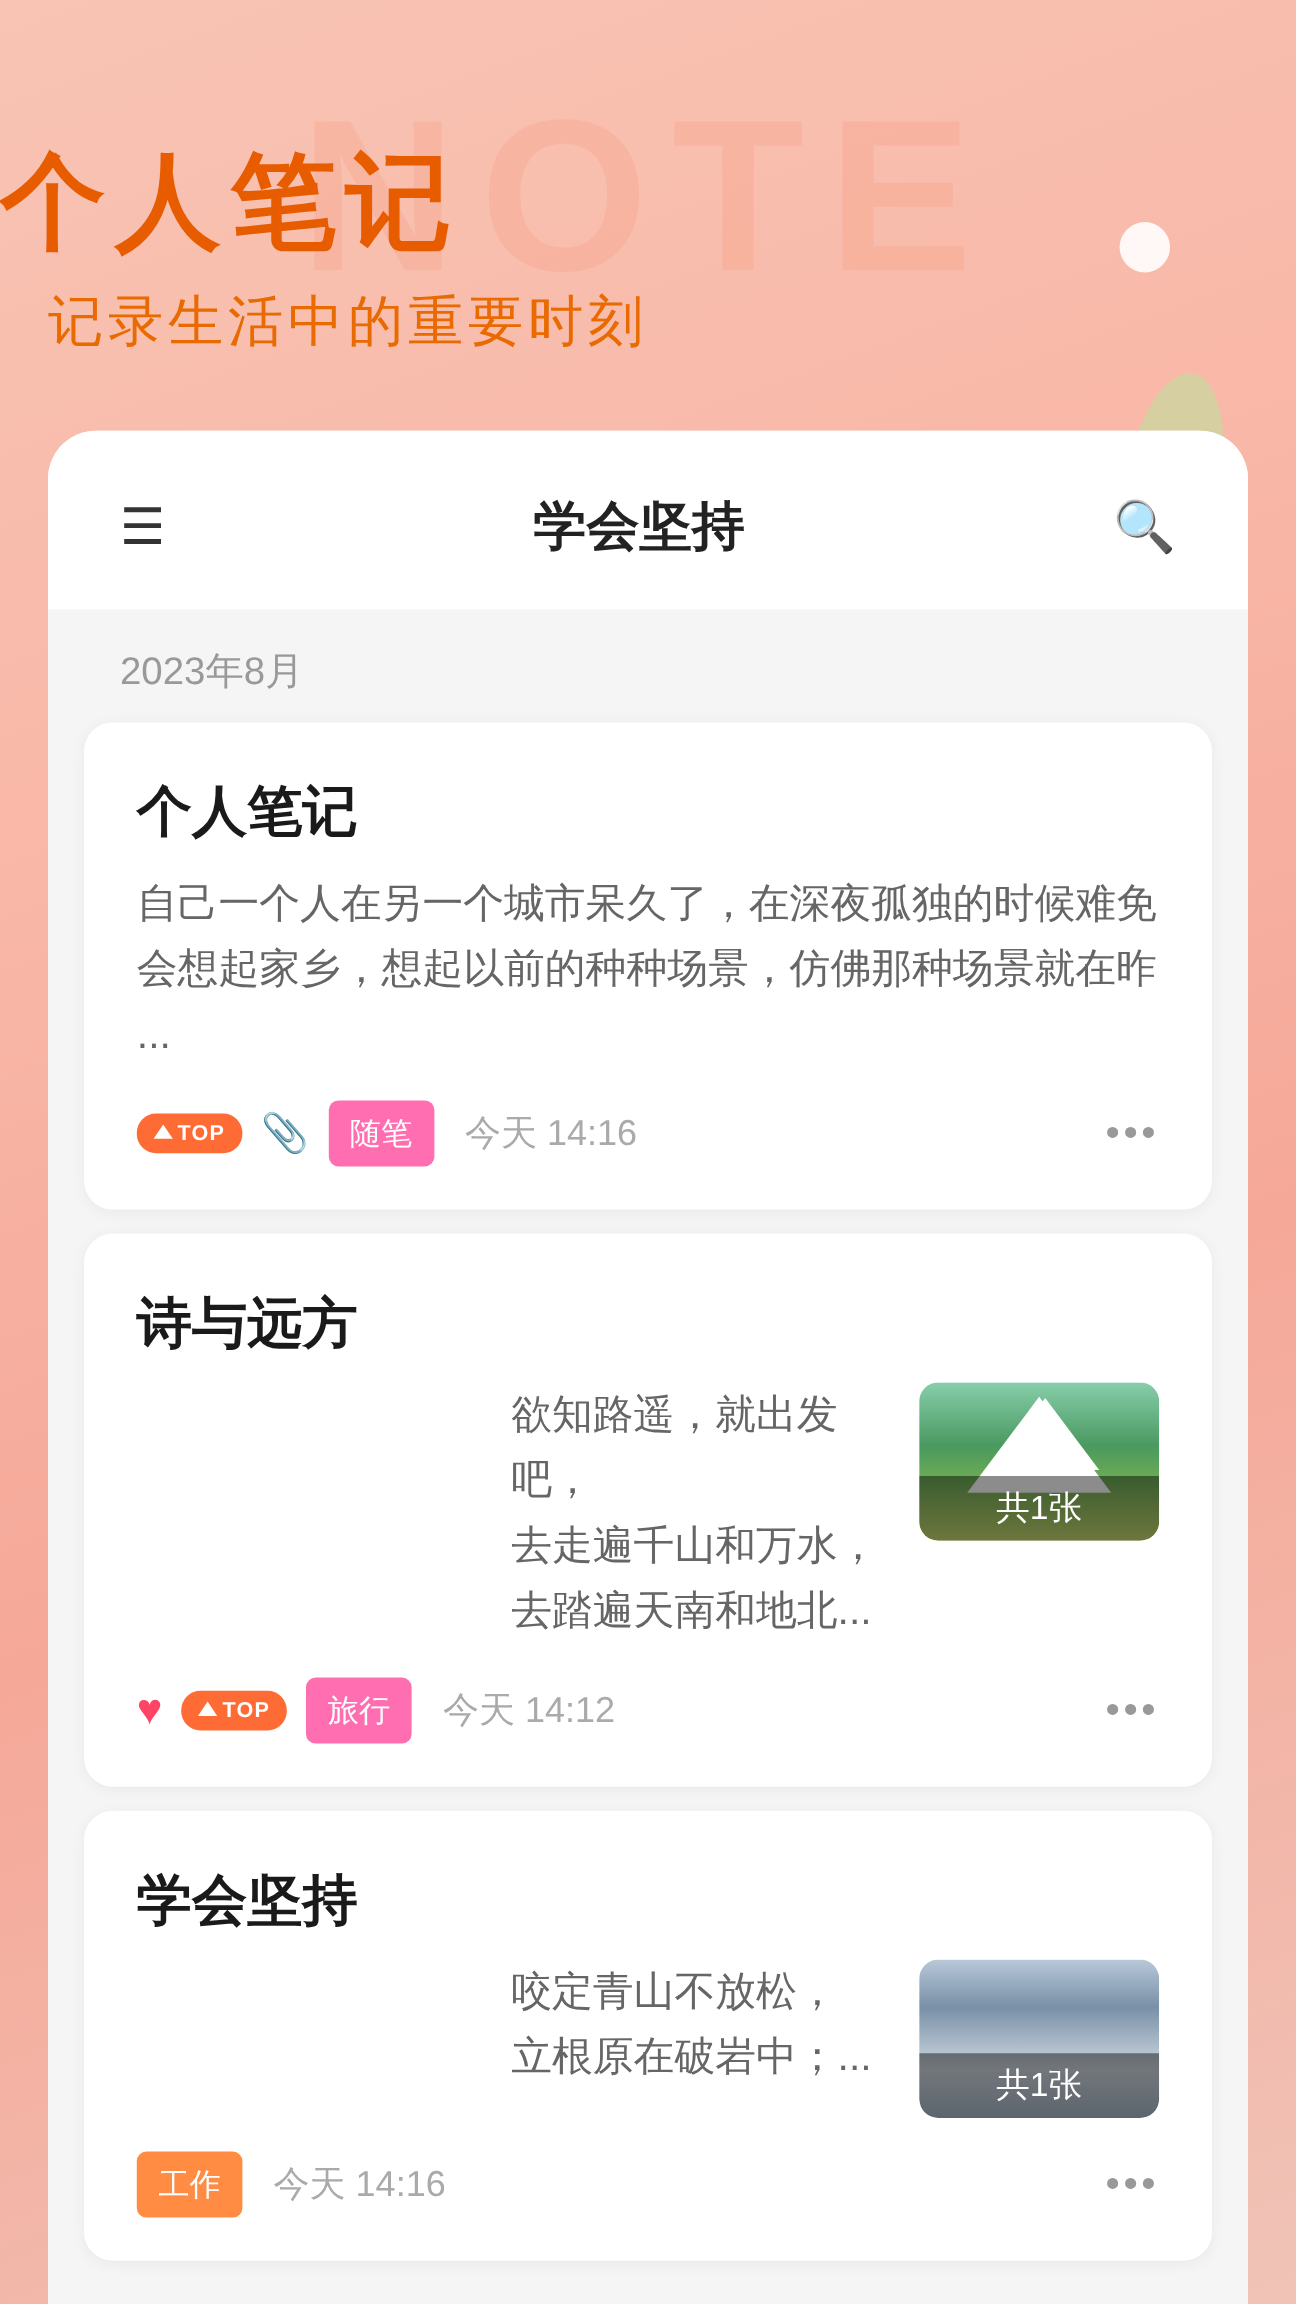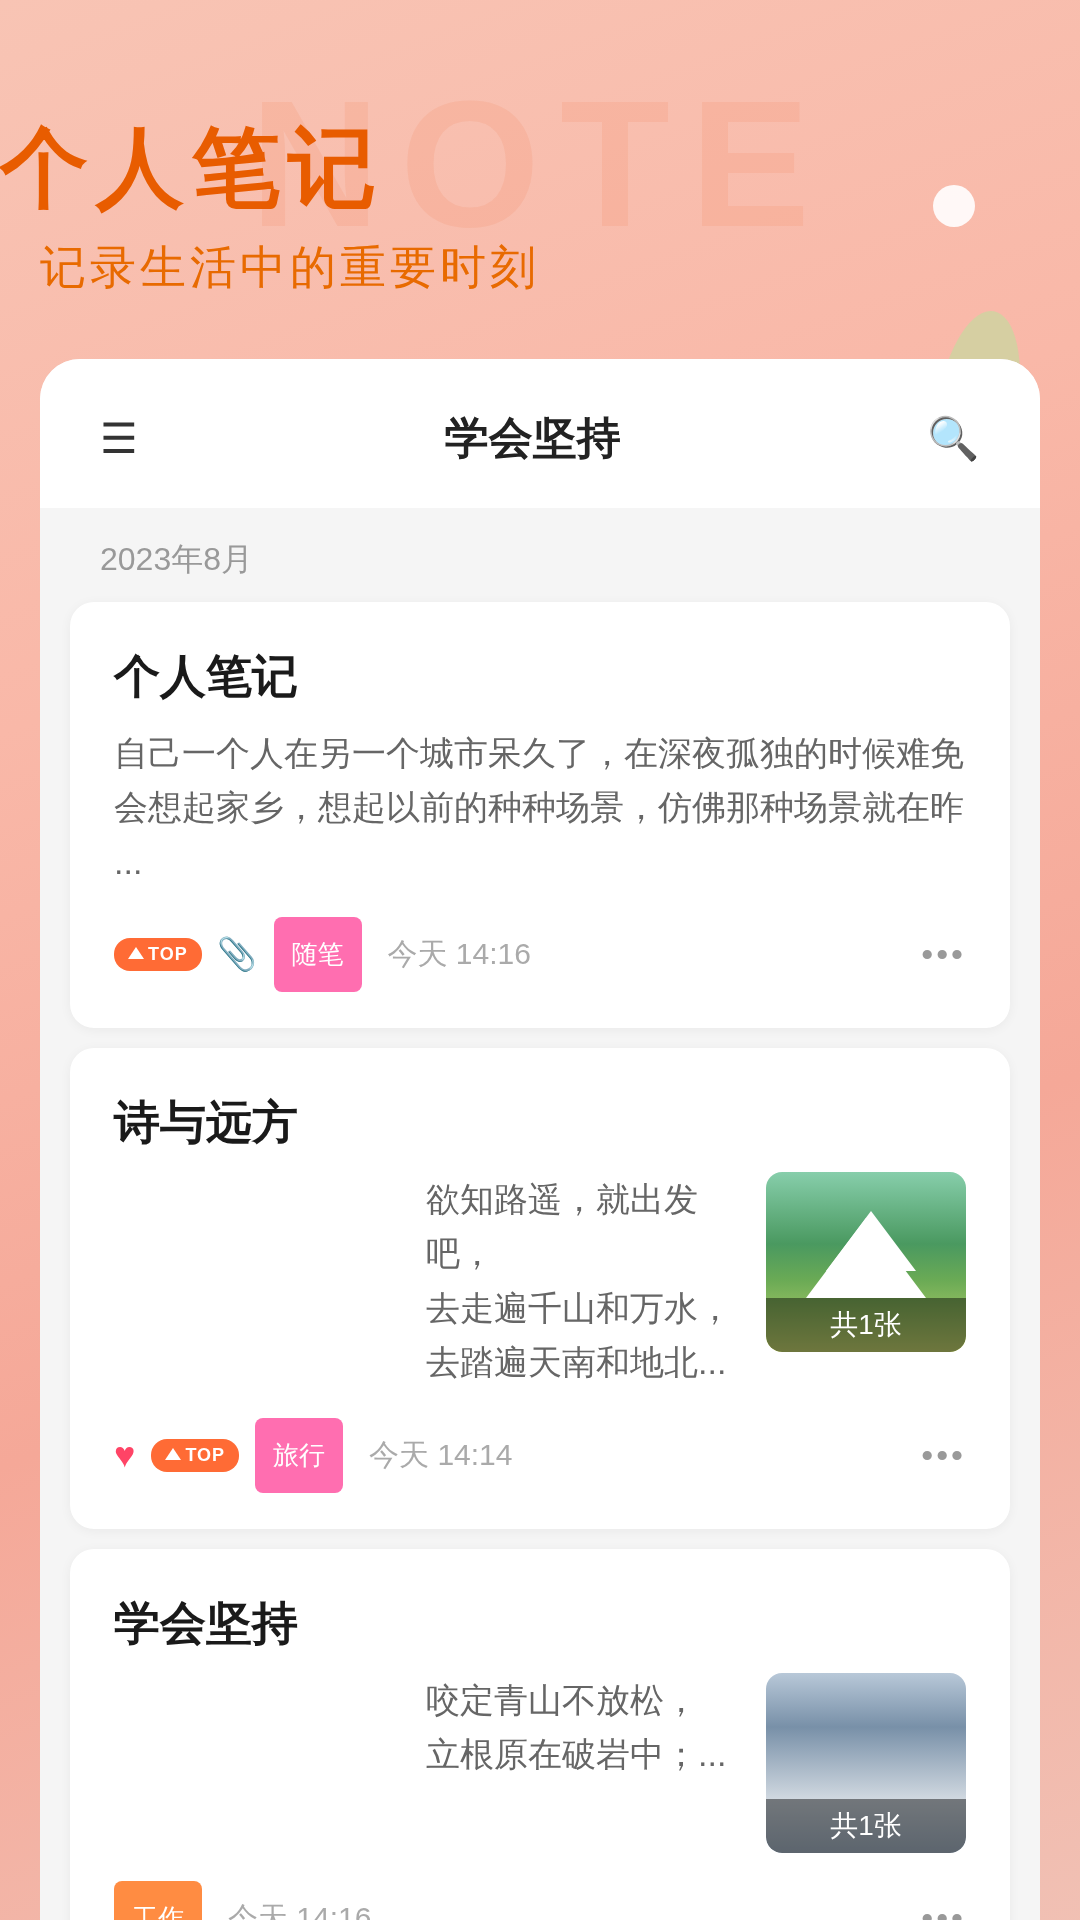--- a/index.html
+++ b/index.html
@@ -151,21 +151,21 @@
 
     .note-text {
       flex: 1;
       font-size: 34px;
       color: #666;
       line-height: 1.6;
     }
 
     .note-image {
       width: 200px;
-      height: 180px;
+      height: 132px;
       border-radius: 16px;
       overflow: hidden;
       flex-shrink: 0;
       position: relative;
     }
 
     .note-image-mountain {
       width: 100%;
       height: 100%;
       background: linear-gradient(180deg, #87CEAB 0%, #4a9960 40%, #6aaa55 60%, #c8d870 100%);
@@ -259,21 +259,21 @@
     }
 
     .tag-attachment {
       font-size: 32px;
       color: #ffaa44;
     }
 
     .tag-label {
       font-size: 26px;
       color: white;
-      padding: 20px 18px;
+      padding: 10px 18px;
       border-radius: 8px;
       font-weight: 500;
     }
 
     .tag-label-pink { background: #ff6eb0; }
     .tag-label-orange { background: #ff8c42; }
 
     .note-time {
       font-size: 30px;
       color: #aaa;
@@ -357,21 +357,21 @@
       </div>
     </div>
     <div class="note-footer">
       <div class="note-tags">
         <span class="heart-icon">♥</span>
         <div class="tag-top">
           <span class="tag-top-arrow"></span>
           <span class="tag-top-text">TOP</span>
         </div>
         <span class="tag-label tag-label-pink">旅行</span>
-        <span class="note-time">今天 14:14</span>
+        <span class="note-time">今天 14:12</span>
       </div>
       <div class="more-icon">•••</div>
     </div>
   </div>
 
   <div class="note-card note-card-with-image">
     <div class="note-title">学会坚持</div>
     <div class="note-content-row">
       <div class="note-text">
         <span>咬定青山不放松，</span><br>

